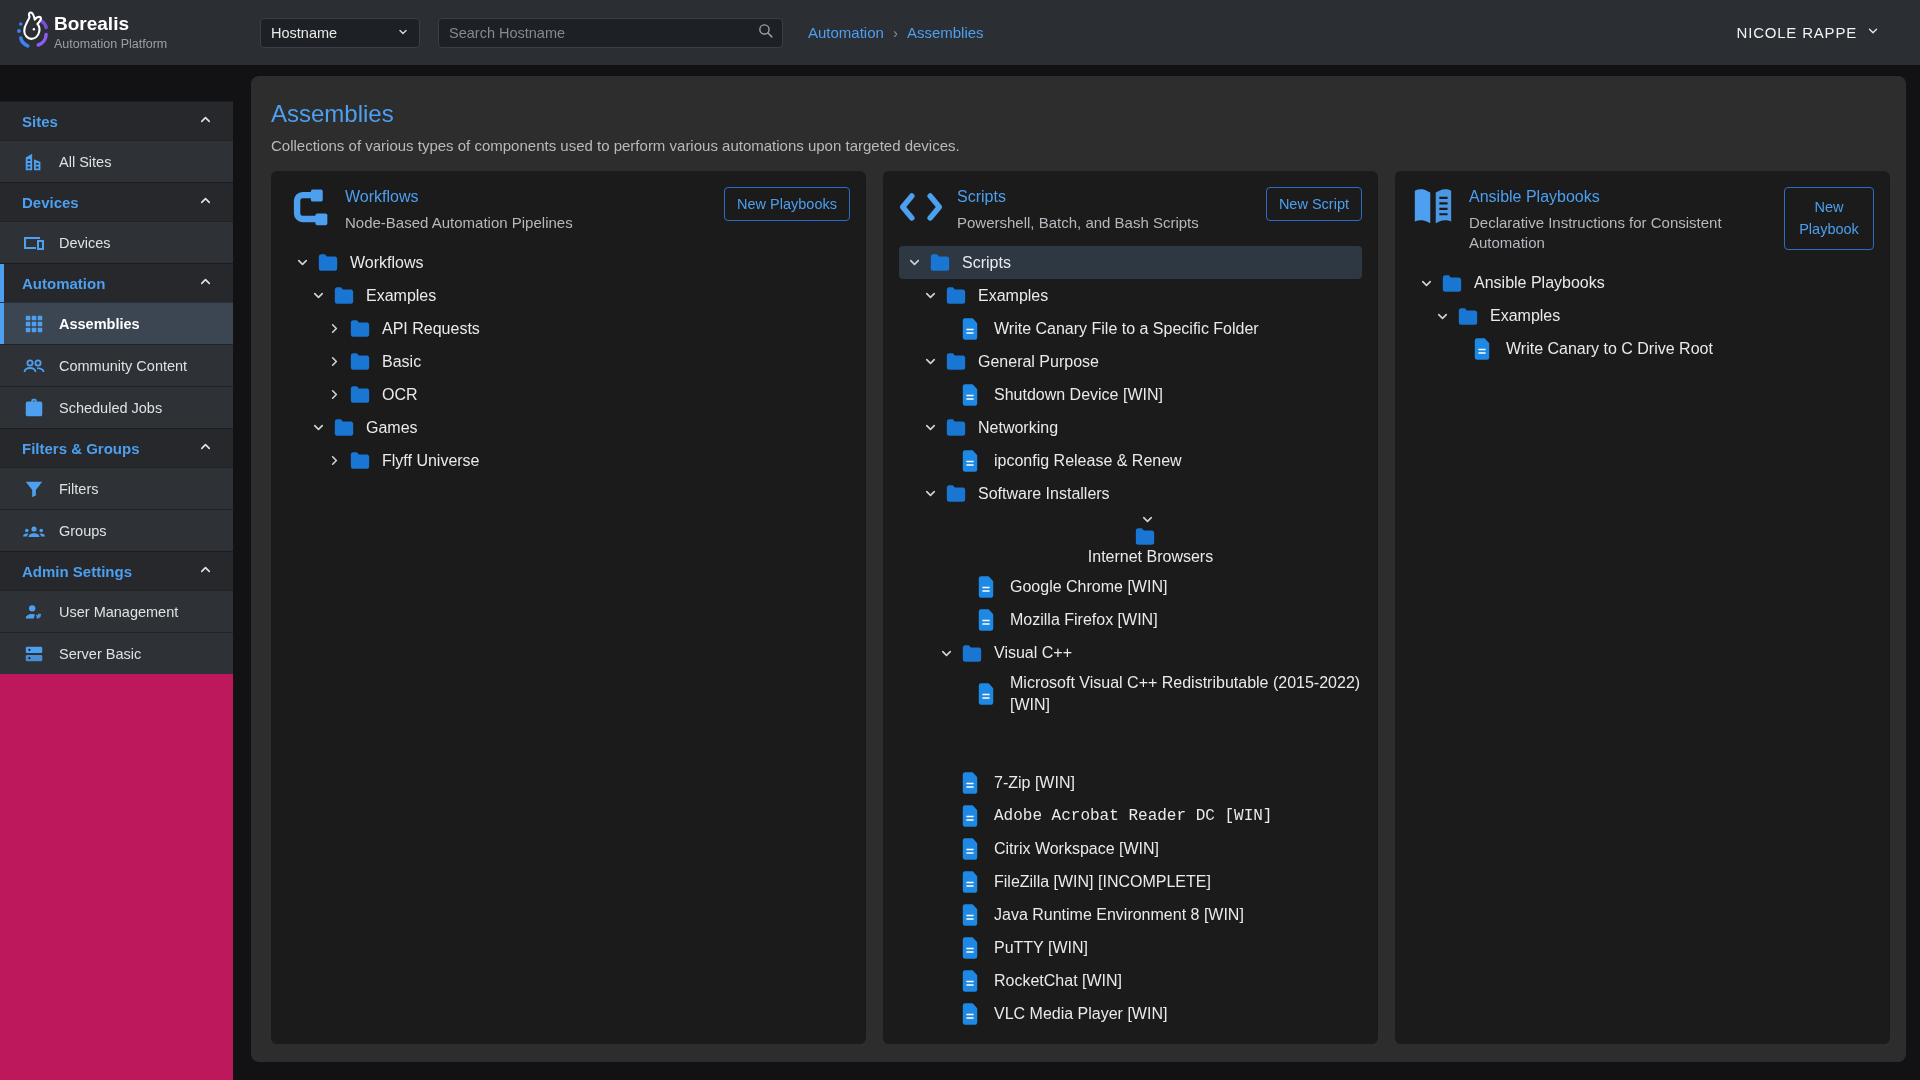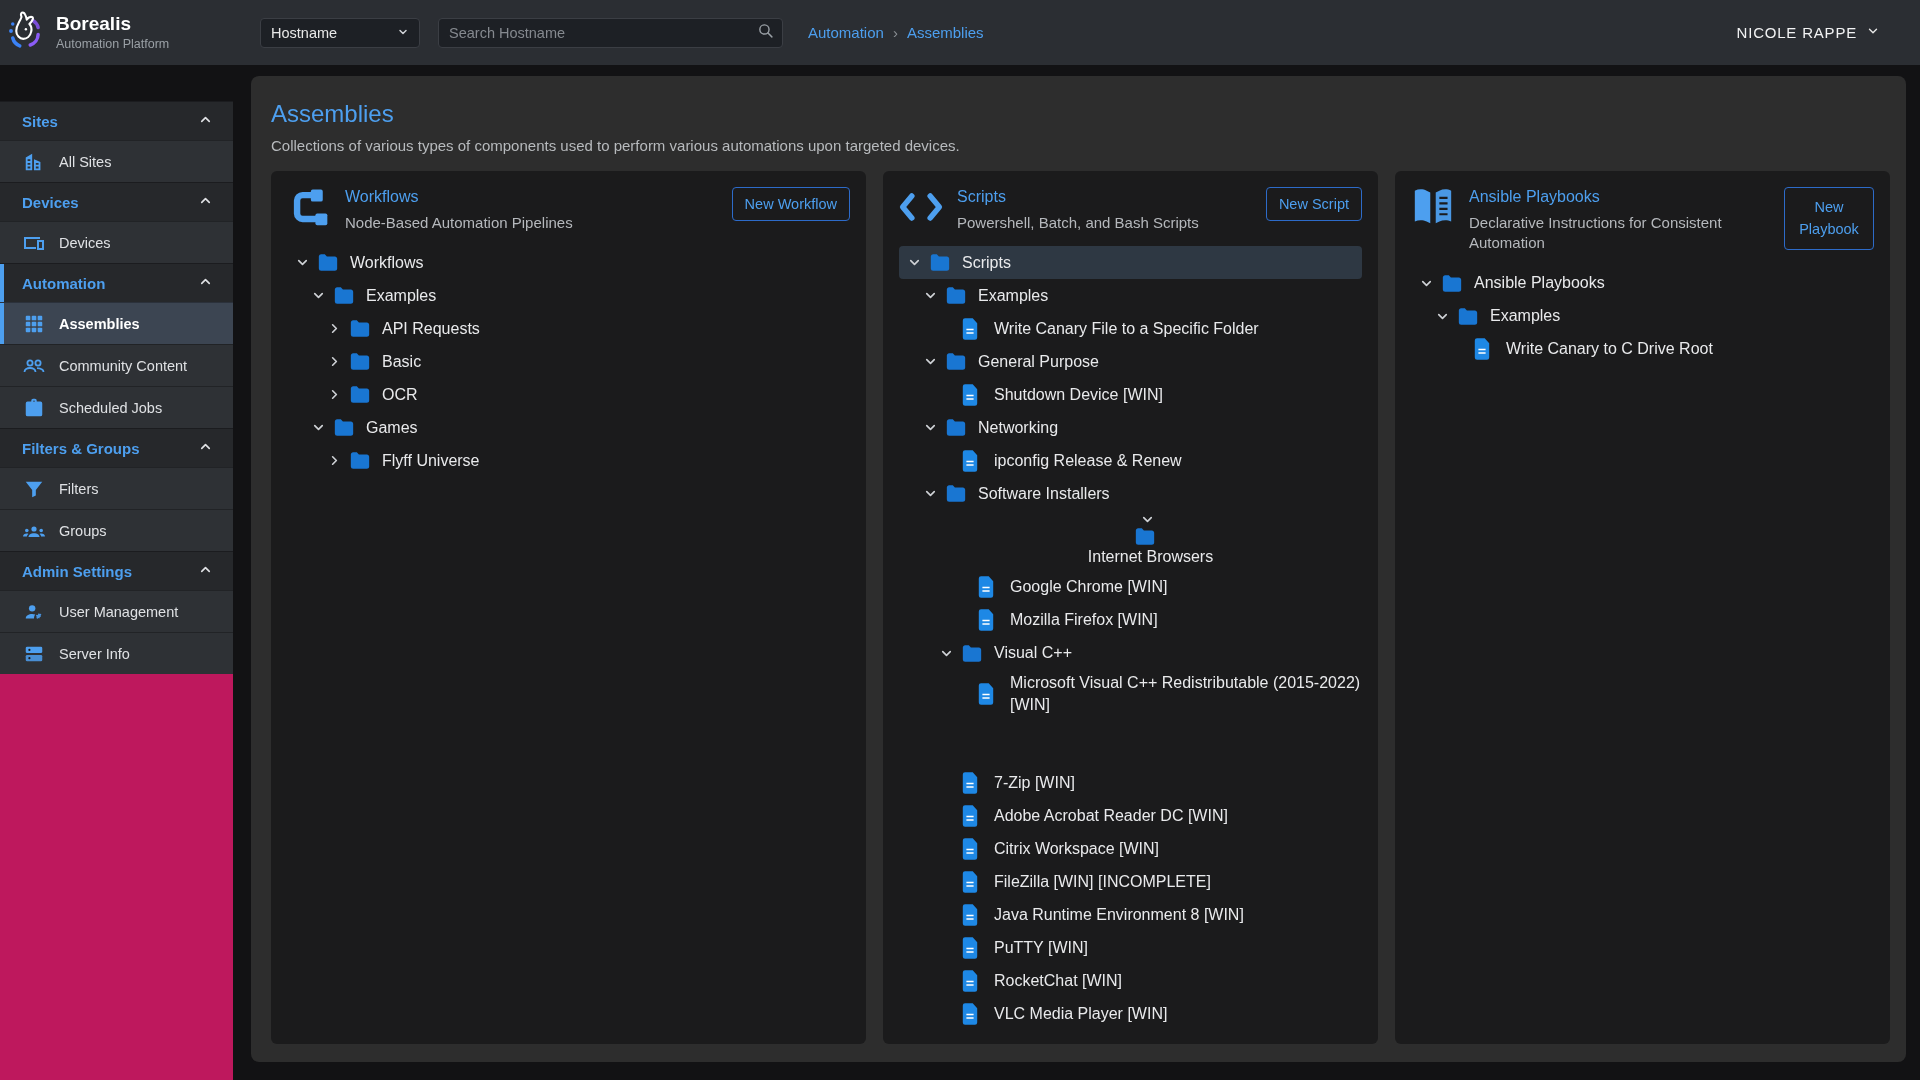--- a/index.html
+++ b/index.html
@@ -16,21 +16,21 @@
     --card:#2d2d2d;
     --panel:#1b1b1c;
     --folder:#1976d2;
     --file:#1e88e5;
     --subtext:#b5b8bc;
   }
   .app{ width:1920px; height:1080px; display:flex; flex-direction:column; }
 
   
   .header{ height:65px; flex:none; background:var(--chrome); display:flex; align-items:center; }
-  .logo-area{ width:233px; flex:none; display:flex; align-items:center; gap:10px; padding-left:4px; }
+  .logo-area{ width:233px; flex:none; display:flex; align-items:center; padding-left:12px; }
   .brand-name{ font-size:19px; font-weight:bold; color:#ffffff; line-height:1.1; }
   .brand-sub{ font-size:12.5px; color:#9aa0a6; margin-top:2px; }
   .topbar{ flex:1; display:flex; padding-left:27px; padding-right:40px; }
   .host-select{
     width:160px; height:30px; background:#1d2025; border:1px solid #3b3e44; border-radius:4px;
     display:flex; align-items:center; justify-content:space-between; padding:0 10px; cursor:pointer;
   }
   .host-select span{ font-size:14.5px; color:#e8e8e8; }
   .search-box{
     width:345px; height:30px; background:#1d2025; border:1px solid #3b3e44; border-radius:4px;
@@ -268,21 +268,21 @@
           </div>
           <div class="side-item side-row">
             <span class="side-icon">
               <svg width="22" height="22" viewBox="0 0 24 24" fill="#4d9fef">
                 <rect x="3" y="4" width="18" height="7" rx="1.5"></rect>
                 <rect x="3" y="13" width="18" height="7" rx="1.5" opacity=".85"></rect>
                 <circle cx="7" cy="7.5" r="1.2" fill="#1b1b1c"></circle>
                 <circle cx="7" cy="16.5" r="1.2" fill="#1b1b1c"></circle>
               </svg>
             </span>
-            <span class="itm-label">Server Info</span>
+            <span class="itm-label">Server Basic</span>
           </div>
         </nav>
     </div>
 
     <div class="main">
       <div class="card">
         <div class="page-title">Assemblies</div>
         <div class="page-desc">Collections of various types of components used to perform various automations upon targeted devices.</div>
         <div class="panels" id="panels">
             <section class="panel">
@@ -291,21 +291,21 @@
                   <svg width="44" height="44" viewBox="0 0 48 48">
                     <path d="M30 11H17a6 6 0 0 0-6 6v14a6 6 0 0 0 6 6h14" fill="none" stroke="#4d9fef" stroke-width="7" stroke-linecap="round"></path>
                     <rect x="26" y="5" width="13" height="13" rx="2" fill="#4d9fef"></rect>
                     <rect x="31" y="31" width="13" height="13" rx="2" fill="#4d9fef"></rect>
                   </svg>
                 </div>
                 <div class="panel-titles">
                   <div class="panel-title">Workflows</div>
                   <div class="panel-sub">Node-Based Automation Pipelines</div>
                 </div>
-                <button class="panel-btn">New Workflow</button>
+                <button class="panel-btn">New Playbooks</button>
               </div>
               <div class="tree">
                 <div class="tree-row" style="padding-left: 8px;">
                   <span class="chev">
                     <svg width="15" height="15" viewBox="0 0 24 24">
                       <path d="M6 9l6 6 6-6" fill="none" stroke="#cfd2d6" stroke-width="2.6" stroke-linecap="round" stroke-linejoin="round"></path>
                     </svg>
                   </span>
                   <span class="node-icon">
                     <svg width="22" height="19" viewBox="0 0 24 20" fill="#1976d2">
@@ -577,21 +577,21 @@
                   <span class="node-icon">
                     <svg width="18" height="22" viewBox="0 0 20 24" fill="#1e88e5">
                       <path d="M2 2.5A2.5 2.5 0 0 1 4.5 0H13l5 5.5v16A2.5 2.5 0 0 1 15.5 24h-11A2.5 2.5 0 0 1 2 21.5v-19z"></path>
                       <g stroke="#ffffff" stroke-width="1.8">
                         <path d="M6 12.5h8M6 16.5h8"></path>
                       </g>
                     </svg>
                   </span>
                   <span class="tree-label">7-Zip [WIN]</span>
                 </div>
-                <div class="tree-row" style="padding-left: 40px;">
+                <div class="tree-row" style="padding-left: 40px; font-family: Liberation Mono, monospace;">
                   <span class="chev"></span>
                   <span class="node-icon">
                     <svg width="18" height="22" viewBox="0 0 20 24" fill="#1e88e5">
                       <path d="M2 2.5A2.5 2.5 0 0 1 4.5 0H13l5 5.5v16A2.5 2.5 0 0 1 15.5 24h-11A2.5 2.5 0 0 1 2 21.5v-19z"></path>
                       <g stroke="#ffffff" stroke-width="1.8">
                         <path d="M6 12.5h8M6 16.5h8"></path>
                       </g>
                     </svg>
                   </span>
                   <span class="tree-label">Adobe Acrobat Reader DC [WIN]</span>

